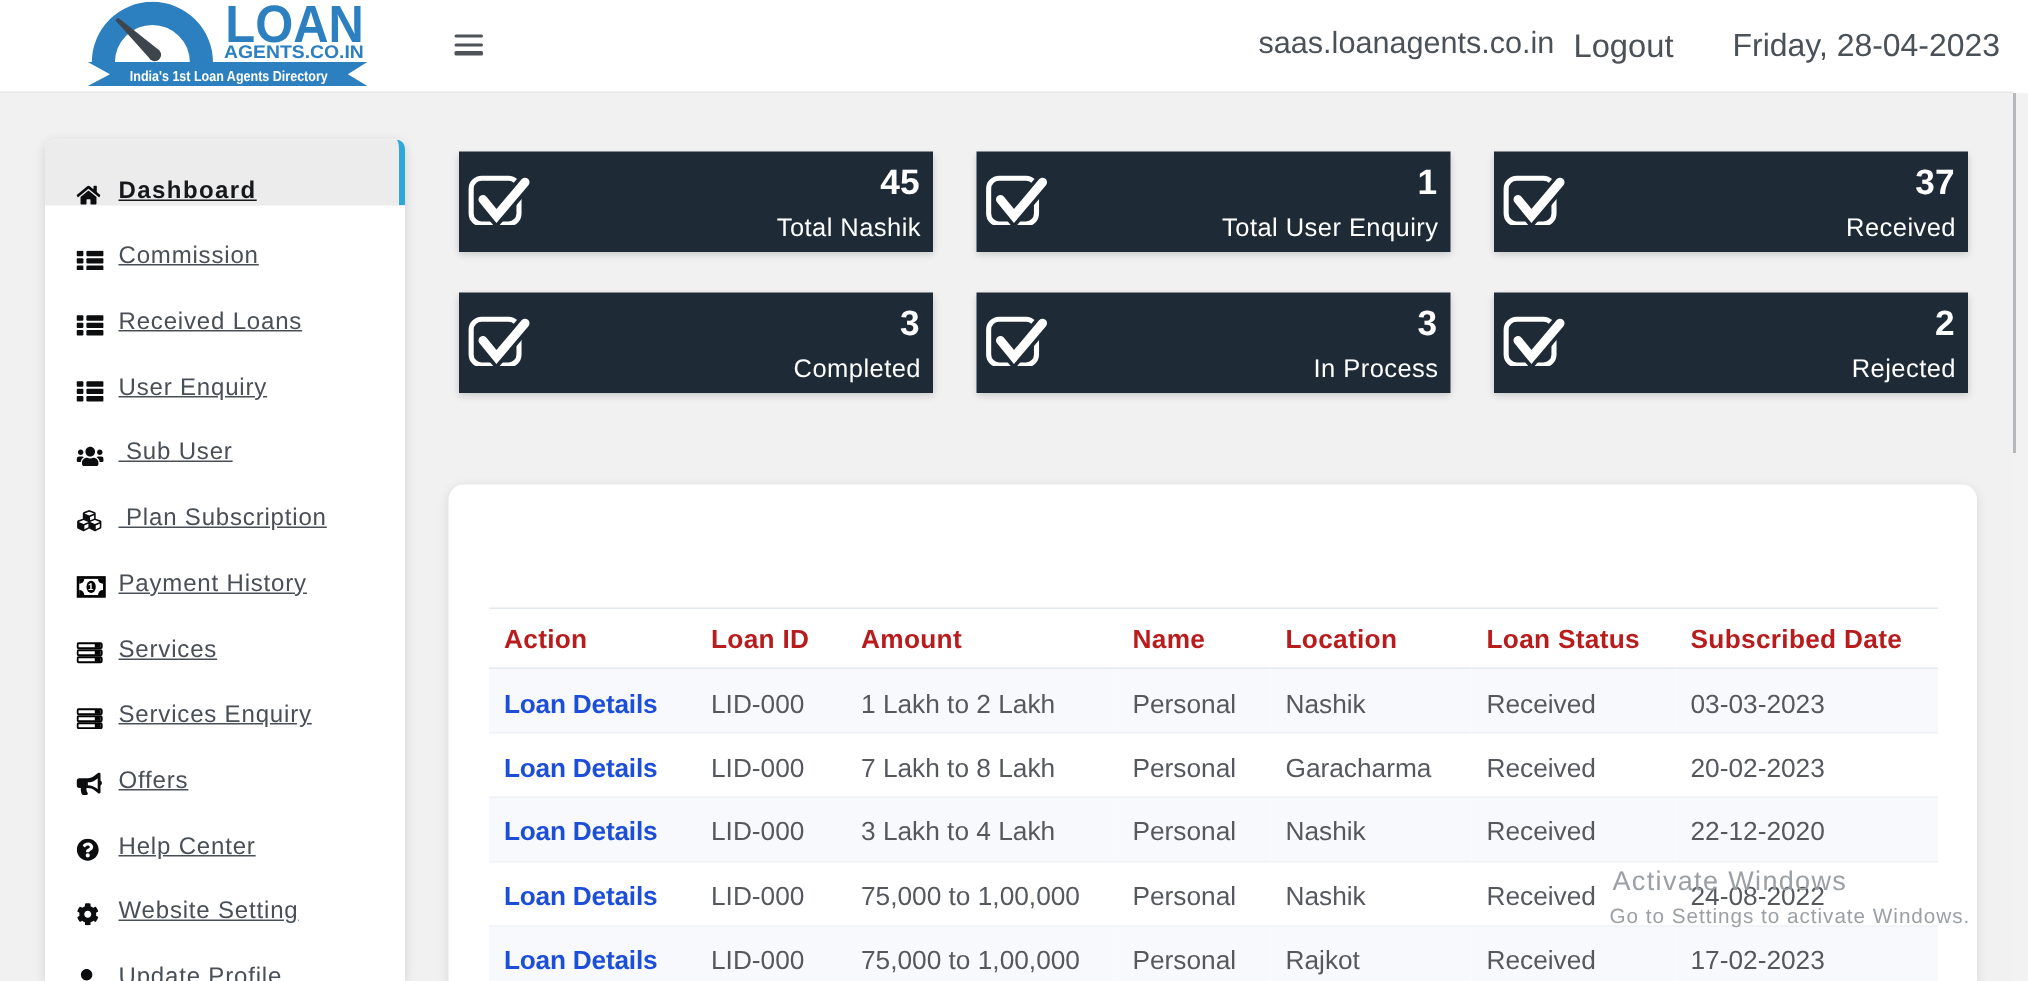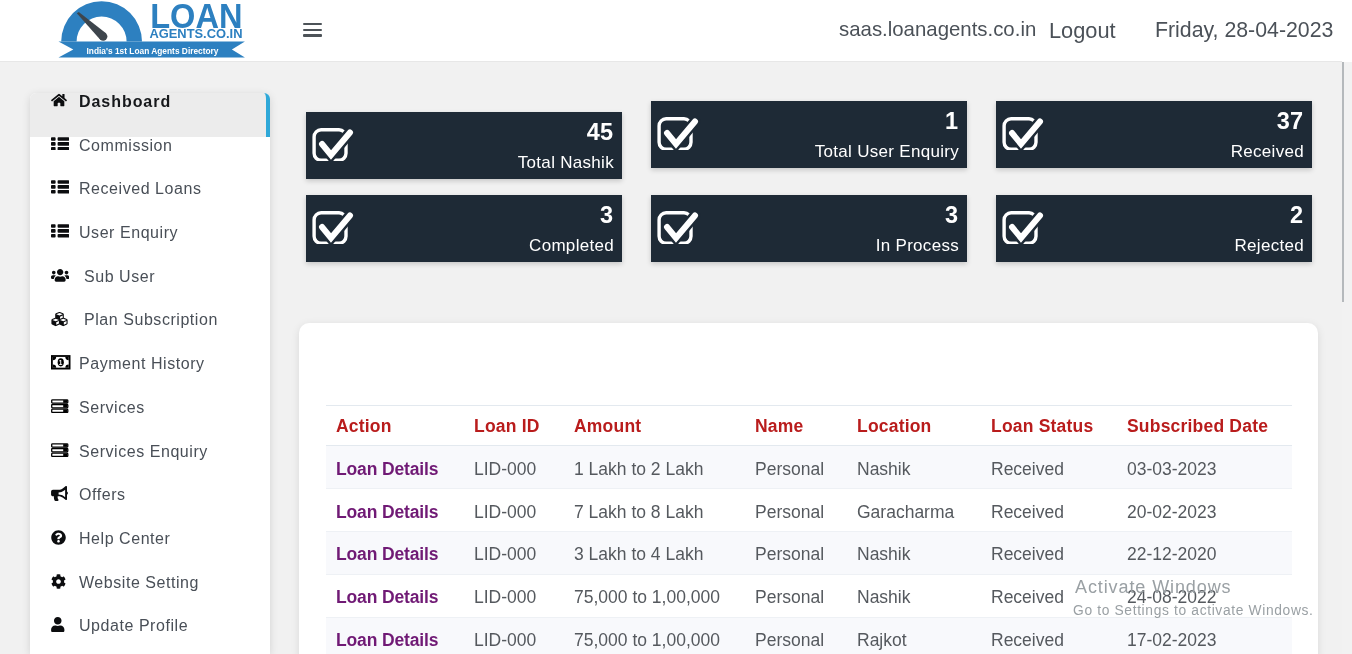--- a/index.html
+++ b/index.html
@@ -8,38 +8,38 @@
 
 
 .header { position:absolute; left:0; top:0; width:1352px; height:62px; background:#fff; border-bottom:1px solid #e7e7e7; z-index:5; }
 .logo { position:absolute; left:57px; top:1px; }
 .burger { position:absolute; left:302.7px; top:23px; }
 .burger div { width:19px; height:2.3px; background:#4d5358; margin-bottom:3.4px; border-radius:1px; }
 .hdr-right span { position:absolute; top:18px; color:#4b5158; white-space:nowrap; }
 
 
 .sidebar { position:absolute; left:30px; top:93px; width:240px; height:561px; background:#fff; border-radius:6px 6px 0 0; box-shadow:0 2px 8px rgba(0,0,0,.13); z-index:3; }
-.menu-item { height:43.7px; display:flex; align-items:flex-start; padding-left:21px; font-size:16px; color:#494f57; letter-spacing:0.55px; }
+.menu-item { height:43.7px; display:flex; align-items:flex-end; padding-left:21px; font-size:16px; color:#494f57; letter-spacing:0.55px;text-decoration:underline; }
 .menu-item .mi { width:22px; display:flex; justify-content:flex-start; align-items:center; margin-right:6px; color:#0c0d0f; }
 .menu-item.active { background:#ececec; border-right:4px solid #2fa8d8; border-radius:6px 6px 0 0; font-weight:bold; color:#16181b; letter-spacing:0.95px; }
 .mi svg { display:block; }
 
 
 .scard { position:absolute; width:316px; height:67px; background:#1e2a36; color:#fff; box-shadow:0 2px 5px rgba(0,0,0,.18); }
 .scard .ck { position:absolute; left:1px; top:7px; }
 .scard .num { position:absolute; right:9px; top:8.5px; font-size:23.5px; font-weight:bold; line-height:23px; }
 .scard .lbl { position:absolute; right:8px; top:41.5px; font-size:17px; line-height:18px; letter-spacing:0.3px; }
 
 
 .tcard { position:absolute; left:299px; top:323px; width:1019px; height:340px; background:#fff; border-radius:10px; box-shadow:0 2px 8px rgba(0,0,0,.10); }
 .tcard h2 { position:absolute; left:27px; top:347px; font-size:23px; font-weight:500; color:#3d4852; letter-spacing:0.3px; }
 table.rv { position:absolute; left:27px; top:81.5px; width:966px; border-collapse:collapse; table-layout:fixed; font-size:17px; }
 table.rv th { text-align:left; font-size:17.5px; color:#b91c1c; padding:10px 8px 8px 10px; border-top:1px solid #e3e9ef; border-bottom:1px solid #e3e9ef; height:40.9px; font-weight:bold; letter-spacing:0.2px;}
 table.rv td { padding:12px 8px 8px 10px; font-size:17.5px; color:#55595e; height:42.8px; border-bottom:1px solid #eef1f5; letter-spacing:0px;}
-table.rv td.ld { font-weight:bold; color:#701a75; letter-spacing:-0.15px; }
+table.rv td.ld { font-weight:bold; color:#1d4ed8; letter-spacing:-0.15px; }
 table.rv tr.odd { background:#f8f9fc; }
 
 
 .wm1 { position:absolute; left:1075px; top:577px; font-size:18px; letter-spacing:0.9px; color:#9aa0a4; z-index:9; }
 .wm2 { position:absolute; left:1073px; top:603px; font-size:13.8px; letter-spacing:0.65px; color:#9aa0a4; z-index:9; }
 
 
 .sbar { position:absolute; right:0; top:0; width:10px; height:654px; background:#f2f2f2; z-index:10; }
 .sbar .thumb { position:absolute; left:0; top:62px; width:2px; height:240px; background:#b5b9bc; }
 .sbar .htop { position:absolute; left:0; top:0; width:10px; height:62px; background:#fff; }
@@ -173,21 +173,21 @@
           <path d="M487.4 315.7l-42.6-24.6c4.3-23.2 4.3-47 0-70.2l42.6-24.6c4.9-2.8 7.1-8.6 5.5-14-11.1-35.6-30-67.8-54.7-94.6-3.8-4.1-10-5.1-14.8-2.3L380.8 110c-17.9-15.4-38.5-27.3-60.8-35.1V25.8c0-5.6-3.9-10.5-9.4-11.7-36.7-8.2-74.3-7.8-109.2 0-5.5 1.2-9.4 6.1-9.4 11.7V75c-22.2 7.9-42.8 19.8-60.8 35.1L88.7 85.5c-4.9-2.8-11-1.9-14.8 2.3-24.7 26.7-43.6 58.9-54.7 94.6-1.7 5.4.6 11.2 5.5 14L67.3 221c-4.3 23.2-4.3 47 0 70.2l-42.6 24.6c-4.9 2.8-7.1 8.6-5.5 14 11.1 35.6 30 67.8 54.7 94.6 3.8 4.1 10 5.1 14.8 2.3l42.6-24.6c17.9 15.4 38.5 27.3 60.8 35.1v49.2c0 5.6 3.9 10.5 9.4 11.7 36.7 8.2 74.3 7.8 109.2 0 5.5-1.2 9.4-6.1 9.4-11.7v-49.2c22.2-7.9 42.8-19.8 60.8-35.1l42.6 24.6c4.9 2.8 11 1.9 14.8-2.3 24.7-26.7 43.6-58.9 54.7-94.6 1.5-5.5-.7-11.3-5.6-14.1zM256 336c-44.1 0-80-35.9-80-80s35.9-80 80-80 80 35.9 80 80-35.9 80-80 80z"></path>
         </svg>
       </span>Website Setting</div>
   <div class="menu-item"><span class="mi">
         <svg width="13.5" height="15.2" viewBox="0 0 448 512" fill="currentColor">
           <path d="M224 256c70.7 0 128-57.3 128-128S294.7 0 224 0 96 57.3 96 128s57.3 128 128 128zm89.6 32h-16.7c-22.2 10.2-46.9 16-72.9 16s-50.6-5.8-72.9-16h-16.7C60.2 288 0 348.2 0 422.4V464c0 26.5 21.5 48 48 48h352c26.5 0 48-21.5 48-48v-41.6c0-74.2-60.2-134.4-134.4-134.4z"></path>
         </svg>
       </span>Update Profile</div>
 </div>
 
-<div class="scard" style="left:306px; top:101px;margin-top:11px;">
+<div class="scard" style="left:306px; top:101px;">
   <svg class="ck" width="50" height="42" viewBox="0 0 50 42">
     <rect x="7.1" y="10.8" width="31.9" height="30.5" rx="7" fill="none" stroke="#fff" stroke-width="3.4"></rect>
     <path d="M 15 25 L 24 36 L 43 13.5" fill="none" stroke="#1e2a36" stroke-width="11" stroke-linecap="round"></path>
     <path d="M 15 25 L 24 36 L 43 13.5" fill="none" stroke="#fff" stroke-width="6" stroke-linecap="round" stroke-linejoin="miter"></path>
   </svg>
   <div class="num">45</div>
   <div class="lbl">Total Nashik</div>
 </div>
 <div class="scard" style="left:651px; top:101px;">
   <svg class="ck" width="50" height="42" viewBox="0 0 50 42">

